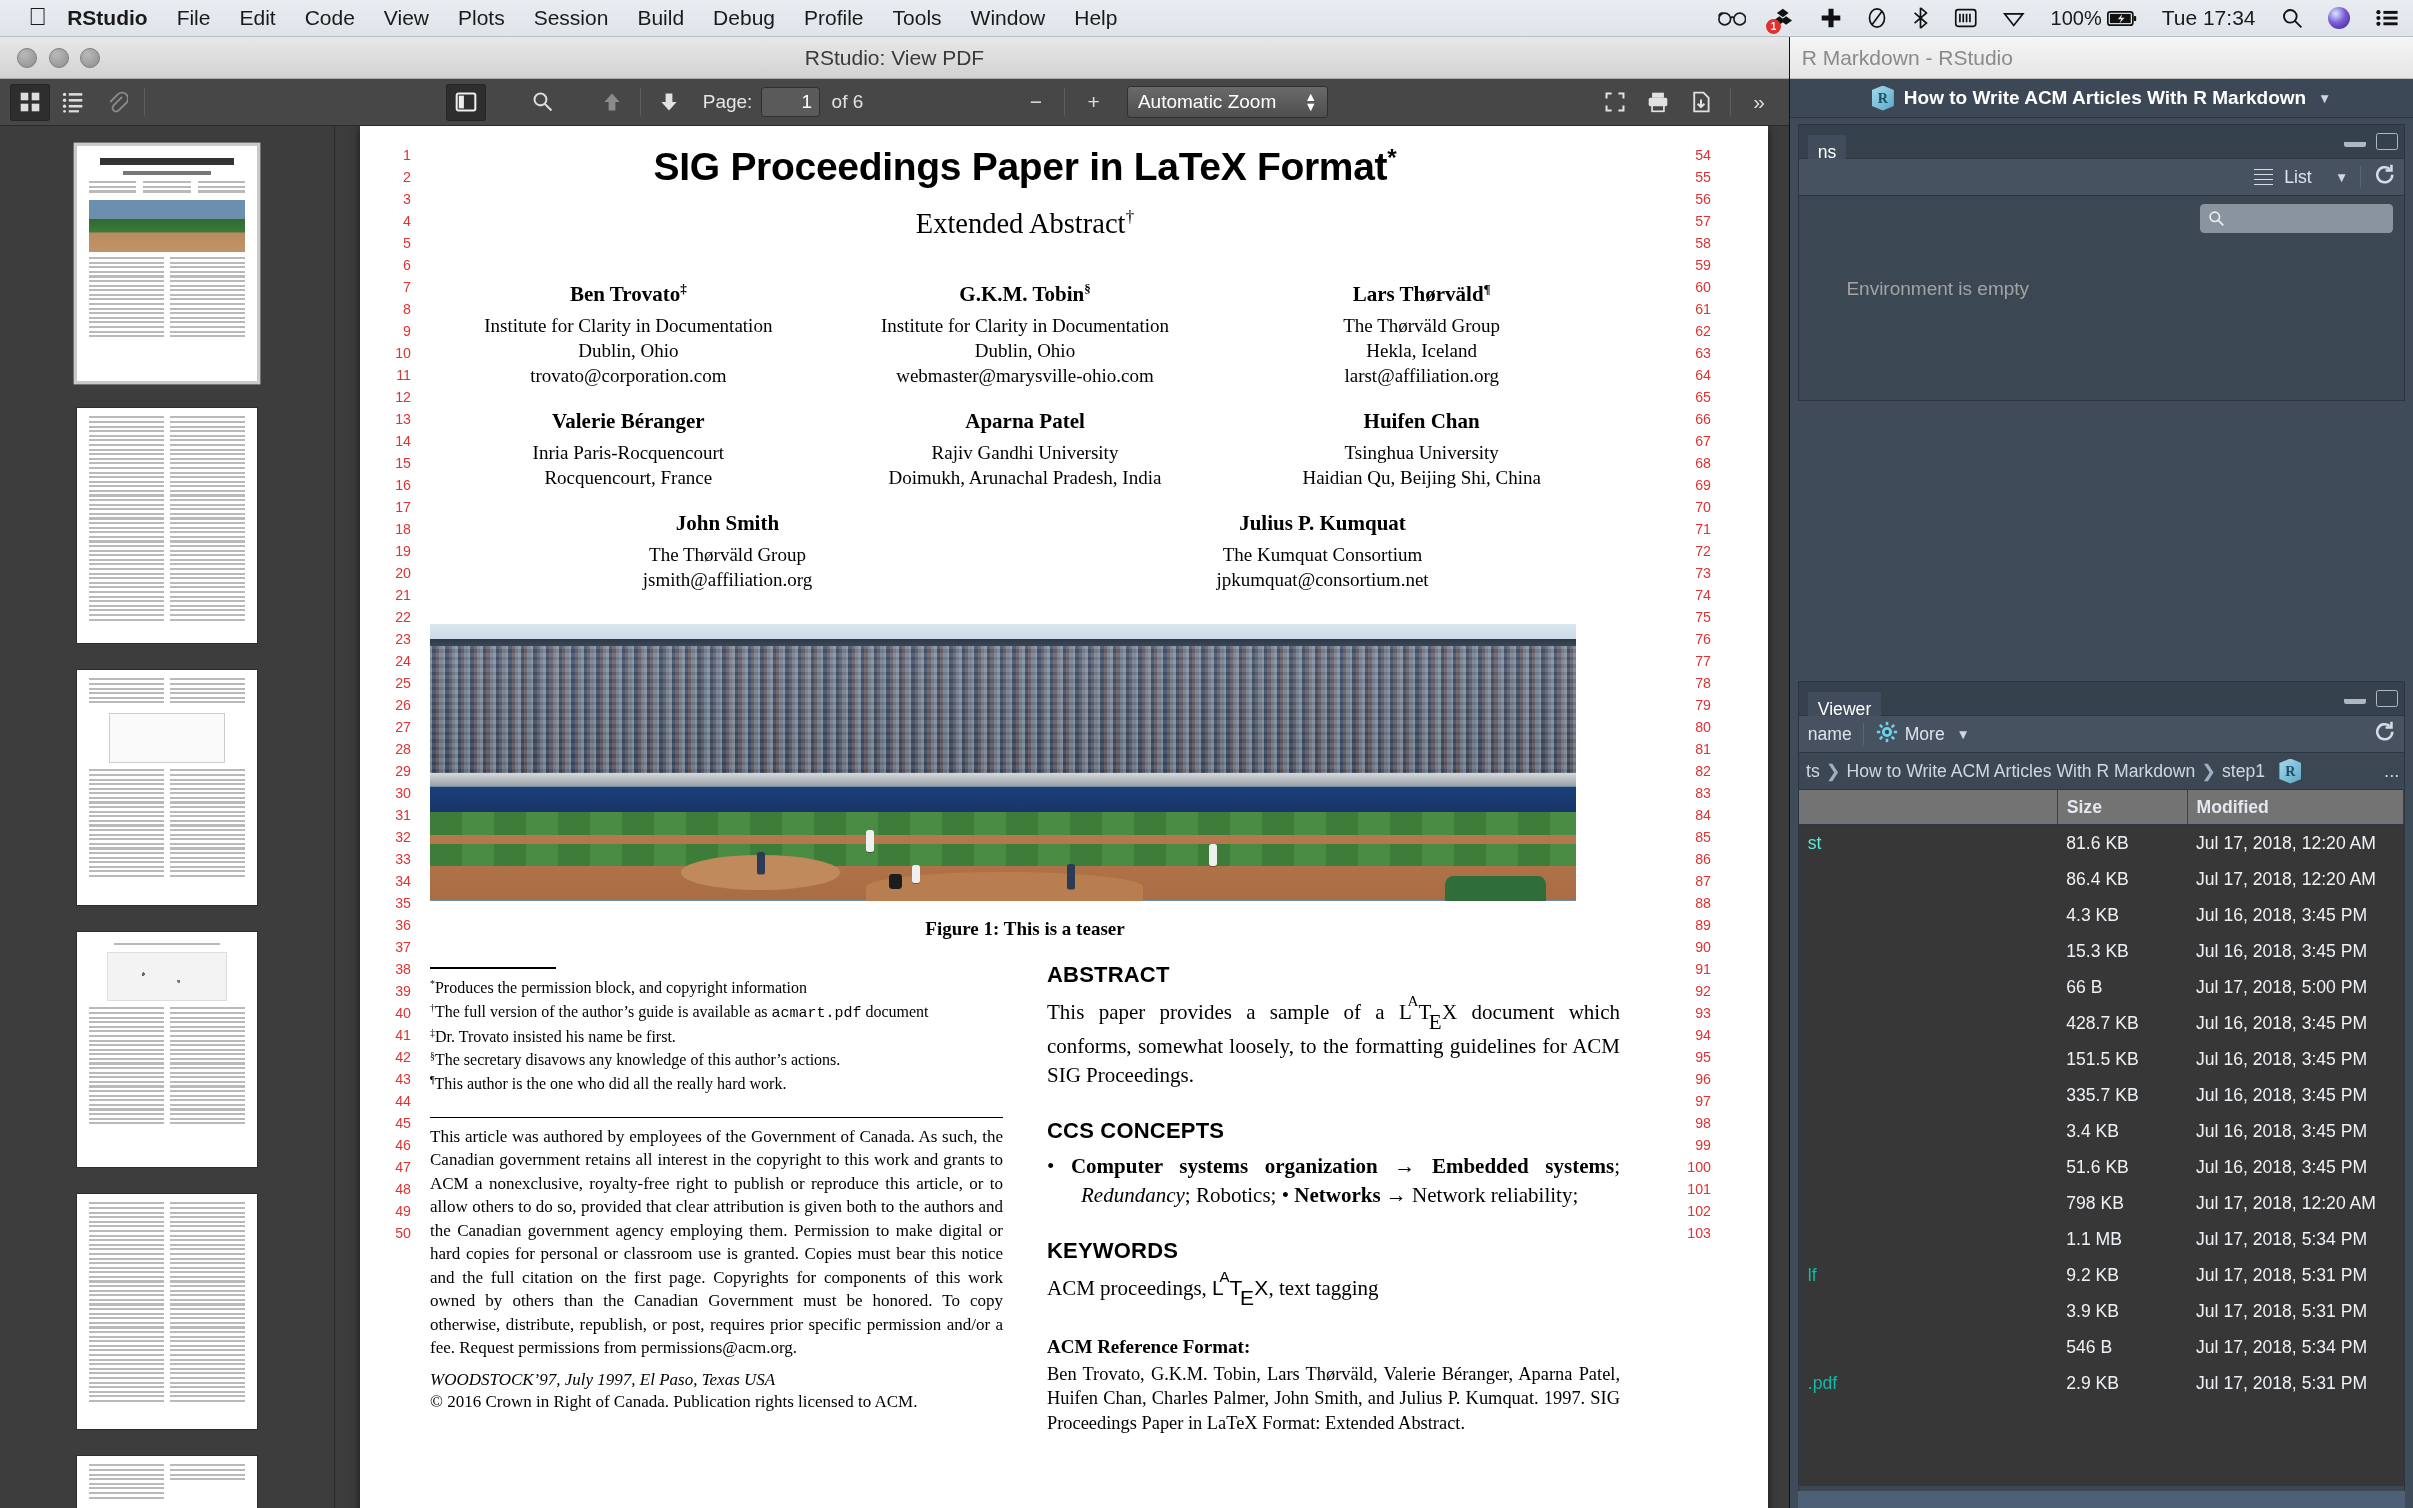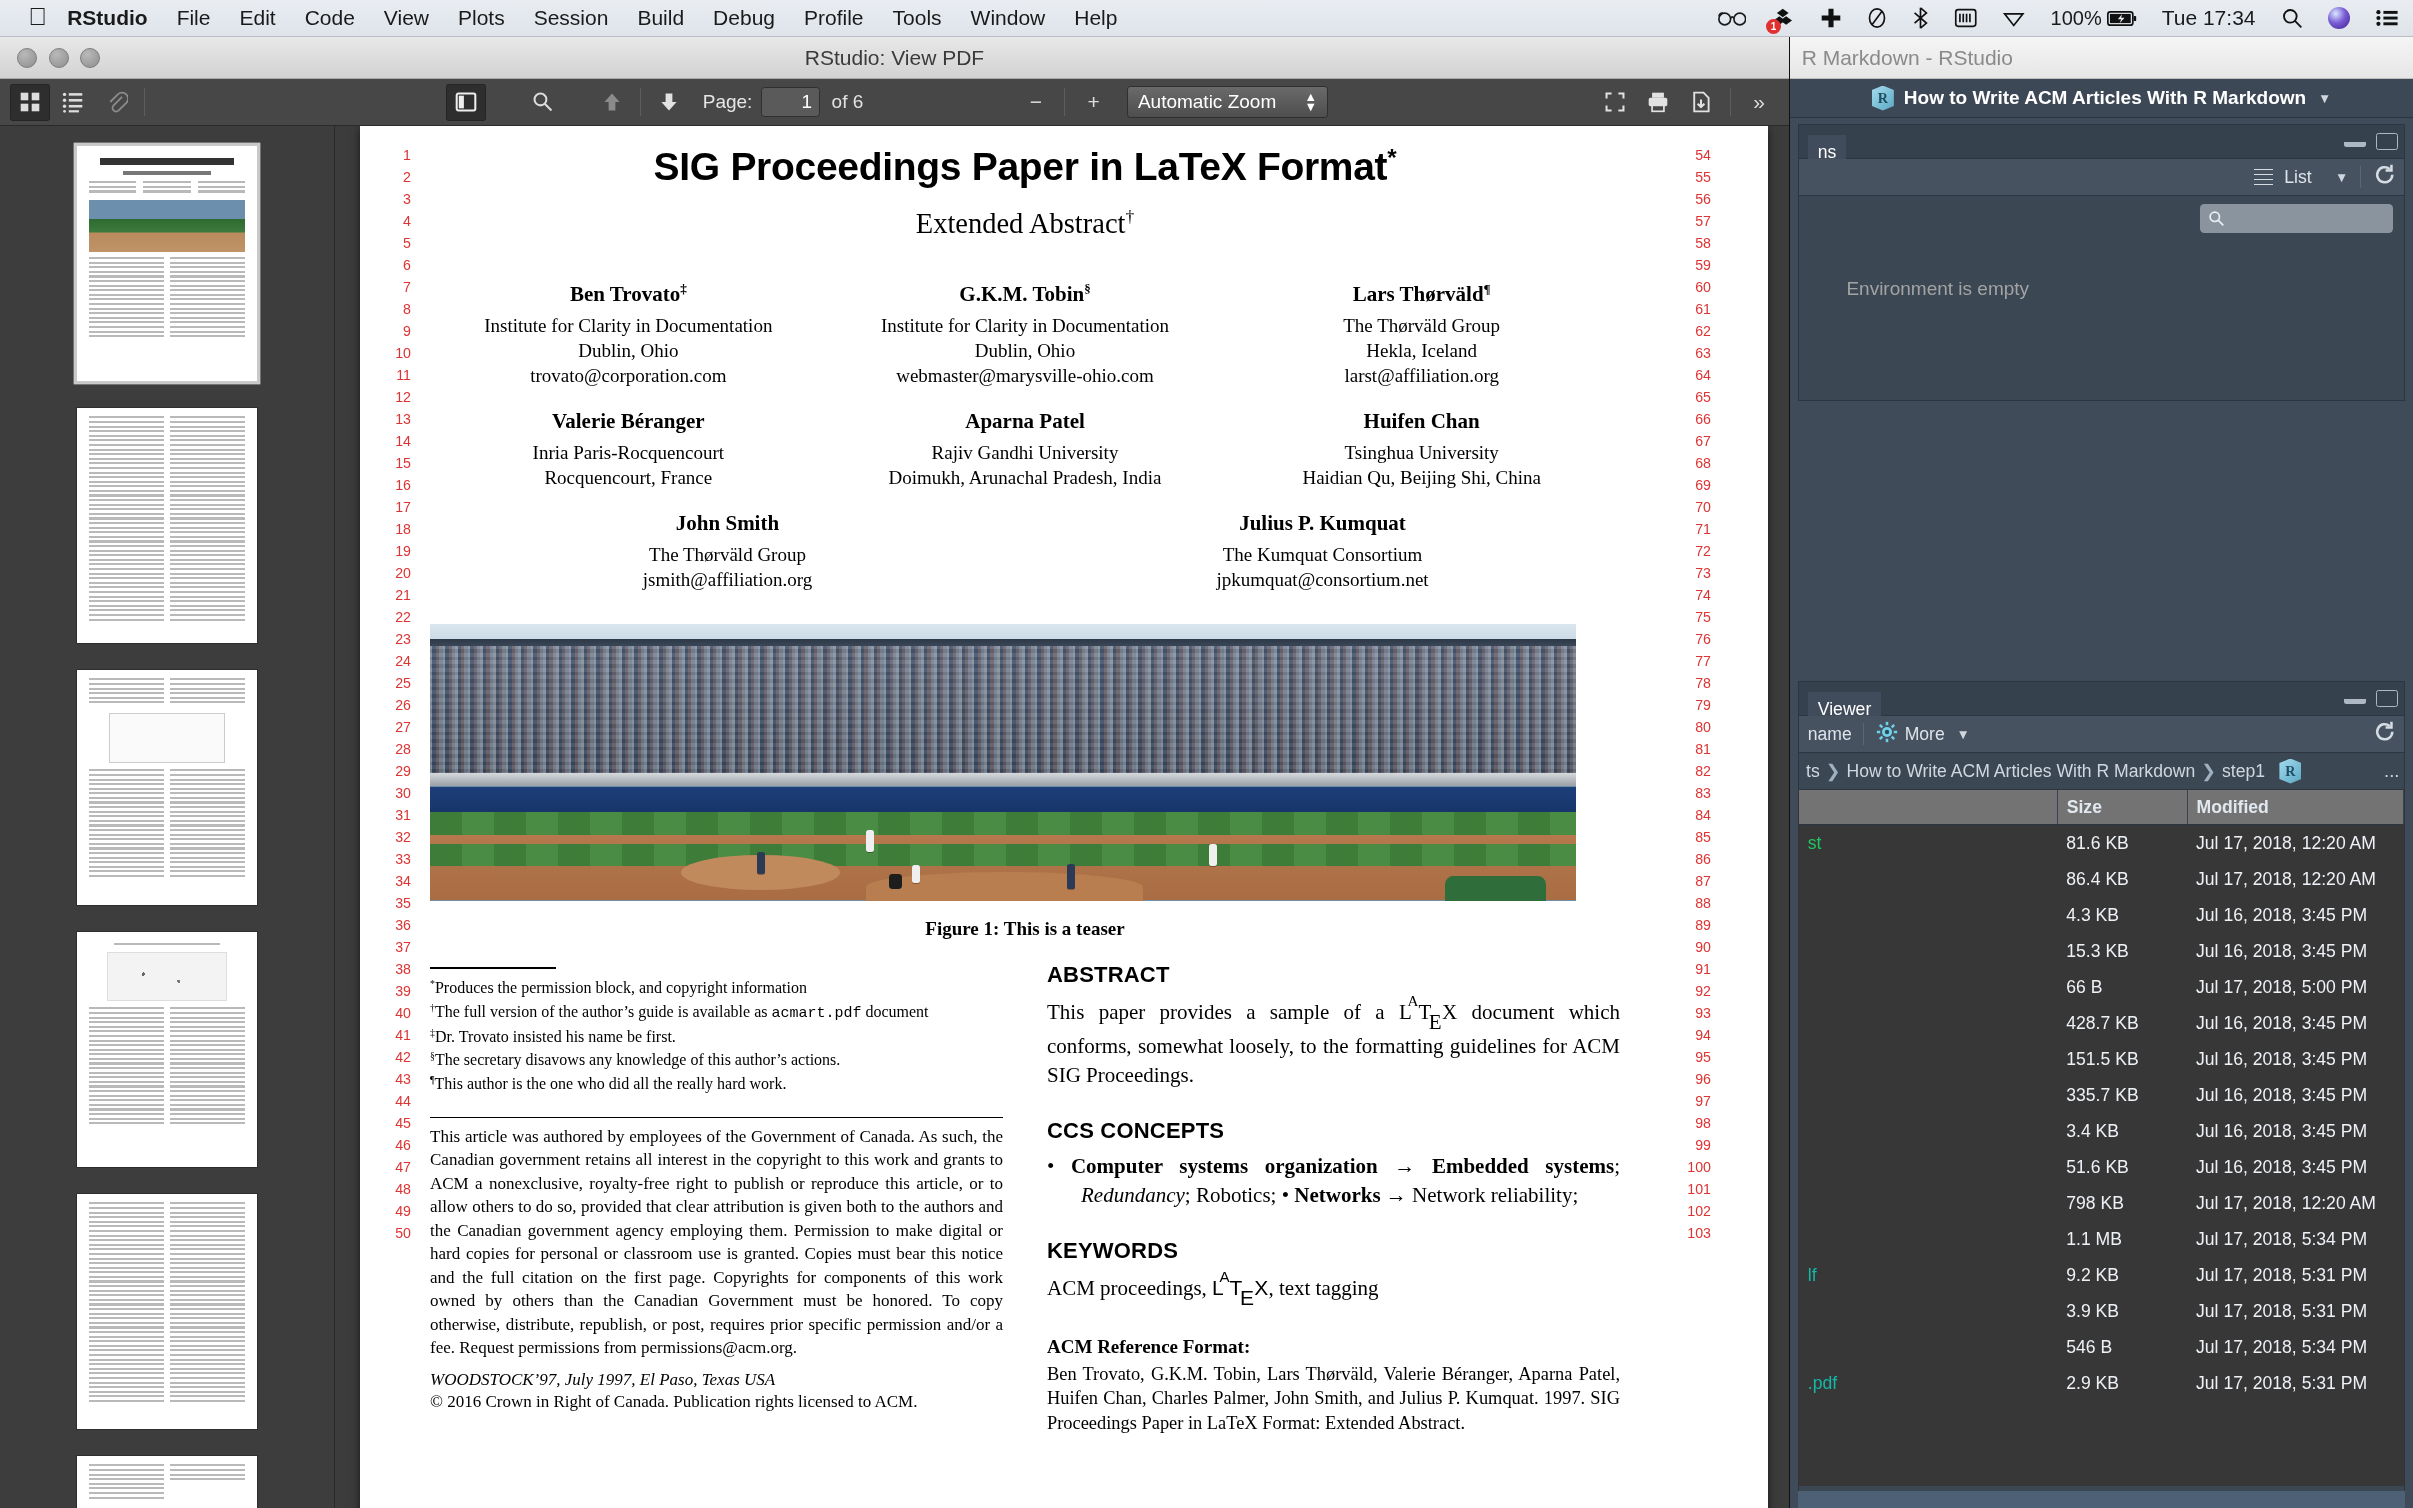--- a/index.html
+++ b/index.html
@@ -286,21 +286,21 @@
     text-align: left; padding: 6.7px 8.4px; font-weight: bold;
     border-right: 0.8px solid #39434f; border-bottom: 0.8px solid #2d3542;
   }
   #filetable tbody td {
     color: #eef2f6; font-size: 17.6px; padding: 7.5px 8.4px;
     background: #373737;
   }
   #filetable tbody tr td:first-child { width: 251px; }
   .col-size { width: 126px; }
   .col-mod  { width: 210px; }
-  .fname { color: #22c55e; }
+  .fname { color: #5eead4; }
   .fname.link { color: #14b8a6; }
   #filesbody-wrap { background: #373737; height: 696px; }
   .rs-bottombar {
     position: absolute; left: 8.4px; bottom: 0; width: 607px; height: 18.4px;
     background: #4d6075;
   }
 </style>
 </head>
 <body>
 

